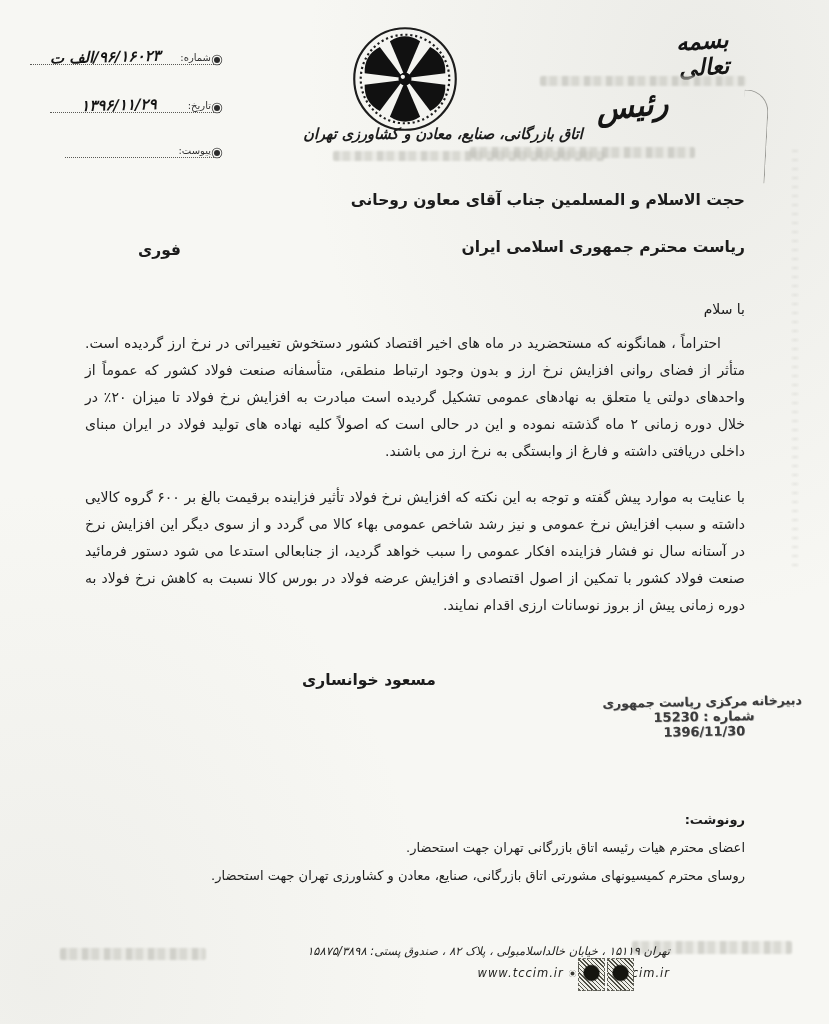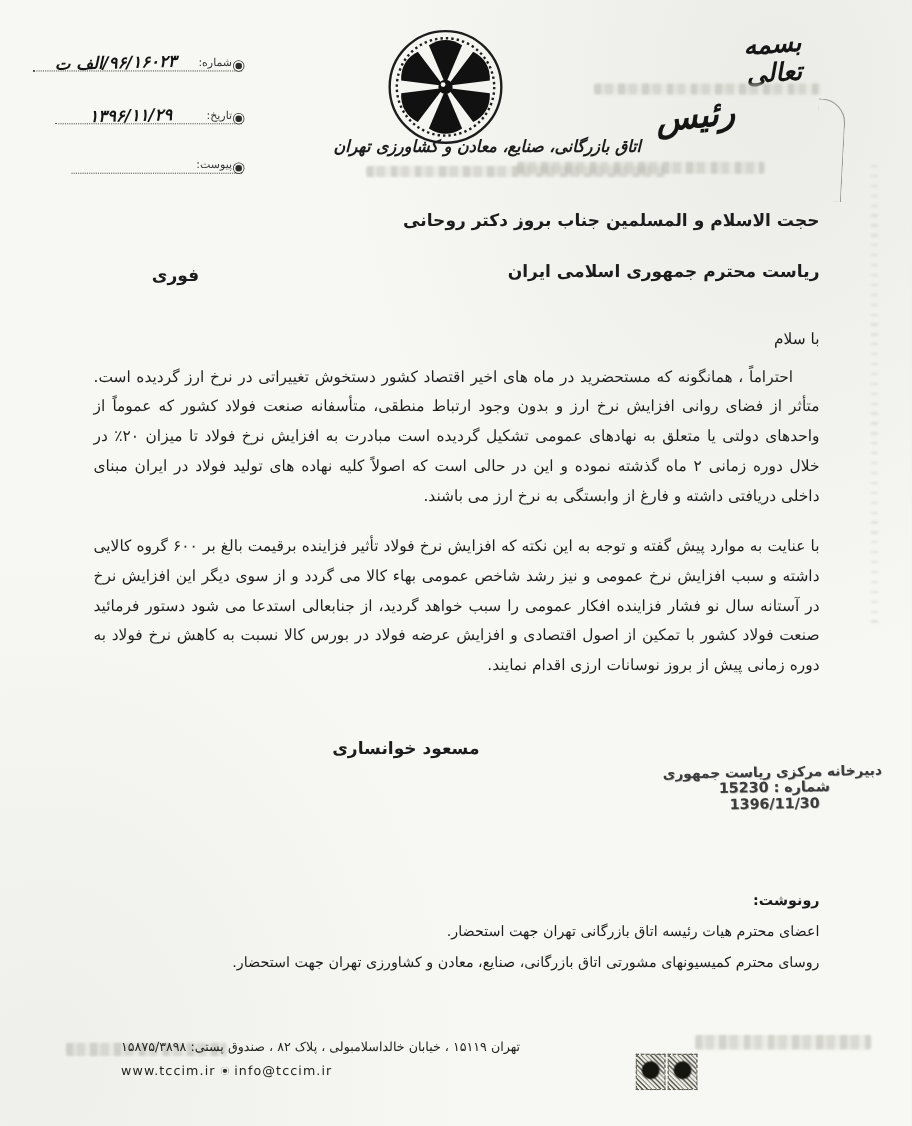--- a/index.html
+++ b/index.html
@@ -38,21 +38,21 @@
   .para.indent{text-indent:24px;}
   .signature{font-size:15.5px;font-weight:bold;white-space:nowrap;margin-left:40px;}
   
   .stamp{color:#3c3c3c;font-weight:bold;text-align:center;transform:rotate(-1deg);text-shadow:.6px .6px 0 rgba(120,120,120,.55);}
   .stamp .l1{font-size:12.5px;white-space:nowrap;}
   .stamp .l2,.stamp .l3{font-size:13px;direction:ltr;}
   
   .cc{font-size:13px;line-height:28px;}
   .cc p{margin:0;}
   
-  .footer{font-size:11.5px;line-height:1.9;text-align:left;color:#22221f;}
+  .footer{font-size:11.5px;line-height:1.9;text-align:right;color:#22221f;font-style:italic;}
   .footer .sep{display:inline-block;width:7px;height:7px;border-radius:50%;background:#3a3a35;box-shadow:inset 0 0 0 1.5px #f7f7f3;margin:0 5px;vertical-align:middle;}
   .weburl{direction:ltr;unicode-bidi:embed;letter-spacing:1px;}
   .stamp-img{width:25px;height:31px;border:1px dashed #66665f;display:inline-block;margin-left:2px;
     background:
       radial-gradient(circle at 50% 45%, #15150f 0 34%, transparent 42%),
       repeating-linear-gradient(45deg, rgba(40,40,30,.8) 0 1px, transparent 1px 3px);
     background-color:#efefe8;}
   .noise-col{background:repeating-linear-gradient(180deg,#c9c9c2 0 2px,transparent 2px 9px);filter:blur(1px);opacity:.4;}
 </style>
 </head>
@@ -105,21 +105,21 @@
   <div class="abs orgname" style="left:288px;top:126px;width:310px;">اتاق بازرگانی، صنایع، معادن و کشاورزی تهران</div>
   <div class="abs smudge" style="left:333px;top:151px;width:272px;height:10px;"></div>
 
   <div class="abs script bismillah" style="left:648px;top:28px;width:110px;text-align:center;">بسمه تعالی</div>
   <div class="abs smudge" style="left:540px;top:76px;width:206px;height:10px;"></div>
   <div class="abs script rais" style="left:592px;top:88px;width:80px;text-align:center;">رئیس</div>
   <div class="abs smudge" style="left:470px;top:147px;width:225px;height:11px;"></div>
   <div class="abs penmark" style="left:742px;top:90px;width:24px;height:92px;"></div>
   <div class="abs noise-col" style="left:792px;top:150px;width:6px;height:420px;"></div>
 
-  <div class="abs recipient" style="right:84px;top:191px;">حجت الاسلام و المسلمین  جناب بروز دکتر روحانی</div>
+  <div class="abs recipient" style="right:84px;top:191px;">حجت الاسلام و المسلمین  جناب آقای معاون روحانی</div>
   <div class="abs recipient" style="right:84px;top:238px;">ریاست محترم جمهوری اسلامی ایران</div>
   <div class="abs urgent" style="left:138px;top:241px;">فوری</div>
 
   <div class="abs salutation" style="right:84px;top:301px;">با سلام</div>
   <div class="abs para indent" style="right:84px;left:85px;top:330px;">احتراماً ، همانگونه که مستحضرید در ماه های اخیر اقتصاد کشور دستخوش تغییراتی در نرخ ارز گردیده است. متأثر از فضای روانی افزایش نرخ ارز و بدون وجود ارتباط منطقی، متأسفانه صنعت فولاد کشور که عموماً از واحدهای دولتی یا متعلق به نهادهای عمومی تشکیل گردیده است مبادرت به افزایش نرخ فولاد تا میزان ۲۰٪ در خلال دوره زمانی ۲ ماه گذشته نموده و این در حالی است که اصولاً کلیه نهاده های تولید فولاد در ایران مبنای داخلی دریافتی داشته و فارغ از وابستگی به نرخ ارز می باشند.</div>
   <div class="abs para" style="right:84px;left:85px;top:484px;">با عنایت به موارد پیش گفته و توجه به این نکته که افزایش نرخ فولاد تأثیر فزاینده برقیمت بالغ بر ۶۰۰ گروه کالایی داشته و سبب افزایش نرخ عمومی و نیز رشد شاخص عمومی بهاء کالا می گردد و از سوی دیگر این افزایش نرخ در آستانه سال نو فشار فزاینده افکار عمومی را سبب خواهد گردید، از جنابعالی استدعا می شود دستور فرمائید صنعت فولاد کشور با تمکین از اصول اقتصادی و افزایش عرضه فولاد در بورس کالا نسبت به کاهش نرخ فولاد به دوره زمانی پیش از بروز نوسانات ارزی اقدام نمایند.</div>
 
   <div class="abs signature" style="left:262px;top:671px;">مسعود خوانساری</div>
 
   <div class="abs stamp" style="left:606px;top:694px;width:196px;">

